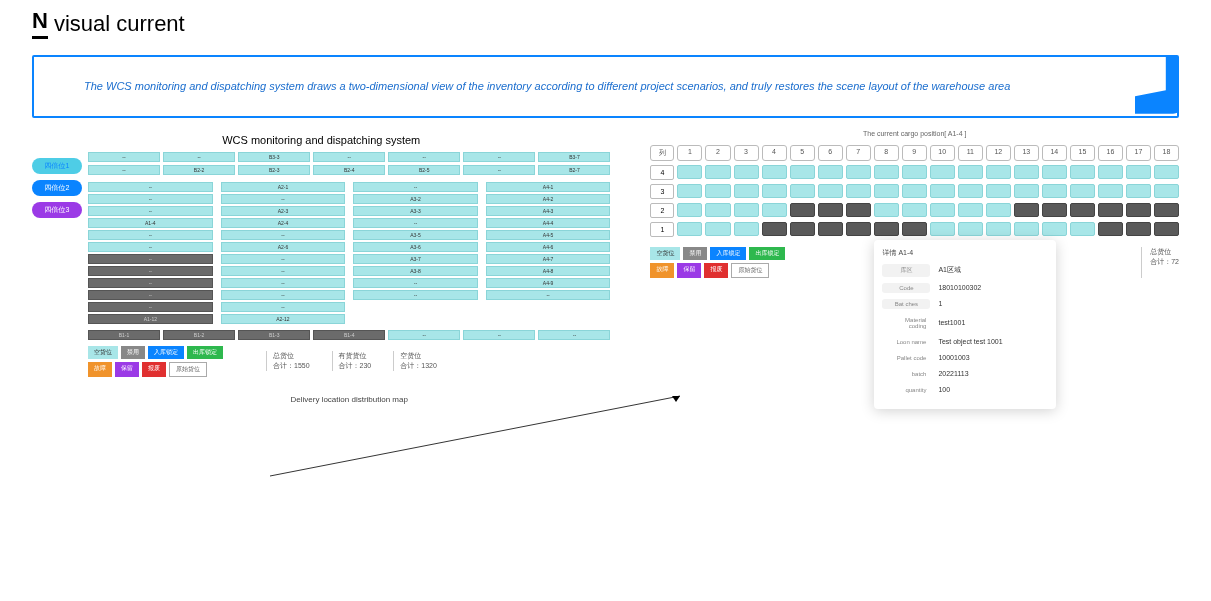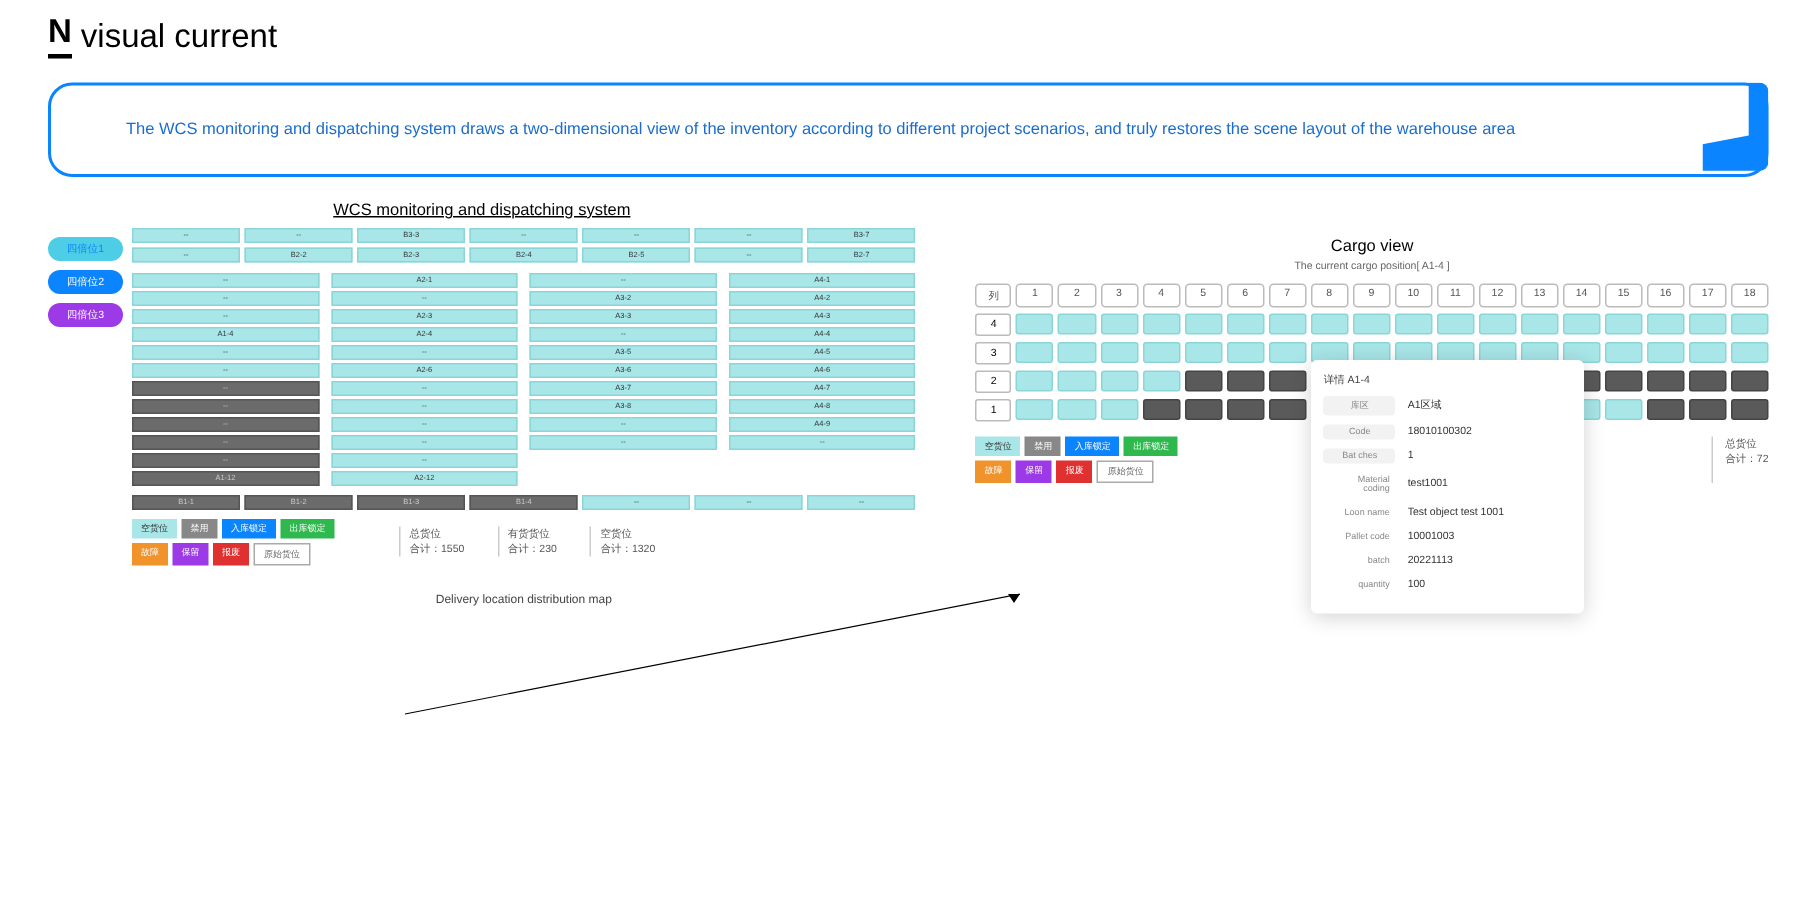--- a/index.html
+++ b/index.html
@@ -2,28 +2,28 @@
 <html><head>
 <meta charset="utf-8">
 <style>
   * { box-sizing: border-box; margin: 0; padding: 0; }
   body { font-family: Arial, sans-serif; background: #fff; width: 1211px; height: 601px; position: relative; overflow: hidden; }
   
   .header { display: flex; align-items: center; padding: 8px 32px; }
   .header .num { font-size: 22px; font-weight: bold; border-bottom: 3px solid #000; padding-bottom: 2px; margin-right: 6px; }
   .header .title { font-size: 22px; }
   
-  .desc-box { margin: 8px 32px; border: 2px solid #0a84ff; border-radius: 16px; padding: 14px 10px 14px 10px; position: relative; font-size: 11px; color: #1a6dce; line-height: 2.8; }
+  .desc-box { margin: 8px 32px; border: 2px solid #0a84ff; border-radius: 2px; padding: 14px 10px 14px 10px; position: relative; font-size: 11px; color: #1a6dce; line-height: 2.8; font-style: italic; }
   .desc-box::after { content: ""; position: absolute; right: -2px; top: -2px; width: 220px; height: 100%; background: #0a84ff; border-radius: 0 6px 6px 0; z-index: -1; clip-path: polygon(88% 0, 100% 0, 100% 100%, 80% 100%, 80% 70%, 94% 60%, 94% 0); }
   .desc-box .indent { margin-left: 40px; }
   
   .panels { display: flex; gap: 40px; padding: 4px 32px 0 32px; position: relative; }
   
   .left-panel { width: 580px; }
-  .left-title { text-align: center; font-size: 11px; margin: 4px 0 6px; text-decoration: underline; }
+  .left-title { text-align: center; font-size: 11px; margin: 4px 0 6px; }
   
   .wcs { display: flex; gap: 6px; }
   .wcs-side { display: flex; flex-direction: column; gap: 6px; width: 50px; margin-top: 6px; }
   .pill { border-radius: 10px; font-size: 7px; text-align: center; padding: 3px 0; color: #fff; }
   .pill.cyan { background: #4ecde6; color: #0a84ff; }
   .pill.blue { background: #0a84ff; }
   .pill.purple { background: #9b3ae6; }
   
   .grid-area { flex: 1; }
   .row { display: flex; gap: 3px; margin-bottom: 3px; }
@@ -213,21 +213,20 @@
               <div><span class="lbl">有货货位</span><span>合计：230</span></div>
               <div><span class="lbl">空货位</span><span>合计：1320</span></div>
             </div>
         </div>
         <div class="caption">Delivery location distribution map</div>
       </div>
     </div>
   </div>
 
   <div class="right-panel">
-    <div class="right-title">Cargo view</div>
     <div class="right-sub">The current cargo position[ A1-4 ]</div>
     <div class="cargo-head" id="chead">
         <div class="ch lbl">列</div>
         <div class="ch">1</div>
         <div class="ch">2</div>
         <div class="ch">3</div>
         <div class="ch">4</div>
         <div class="ch">5</div>
         <div class="ch">6</div>
         <div class="ch">7</div>

